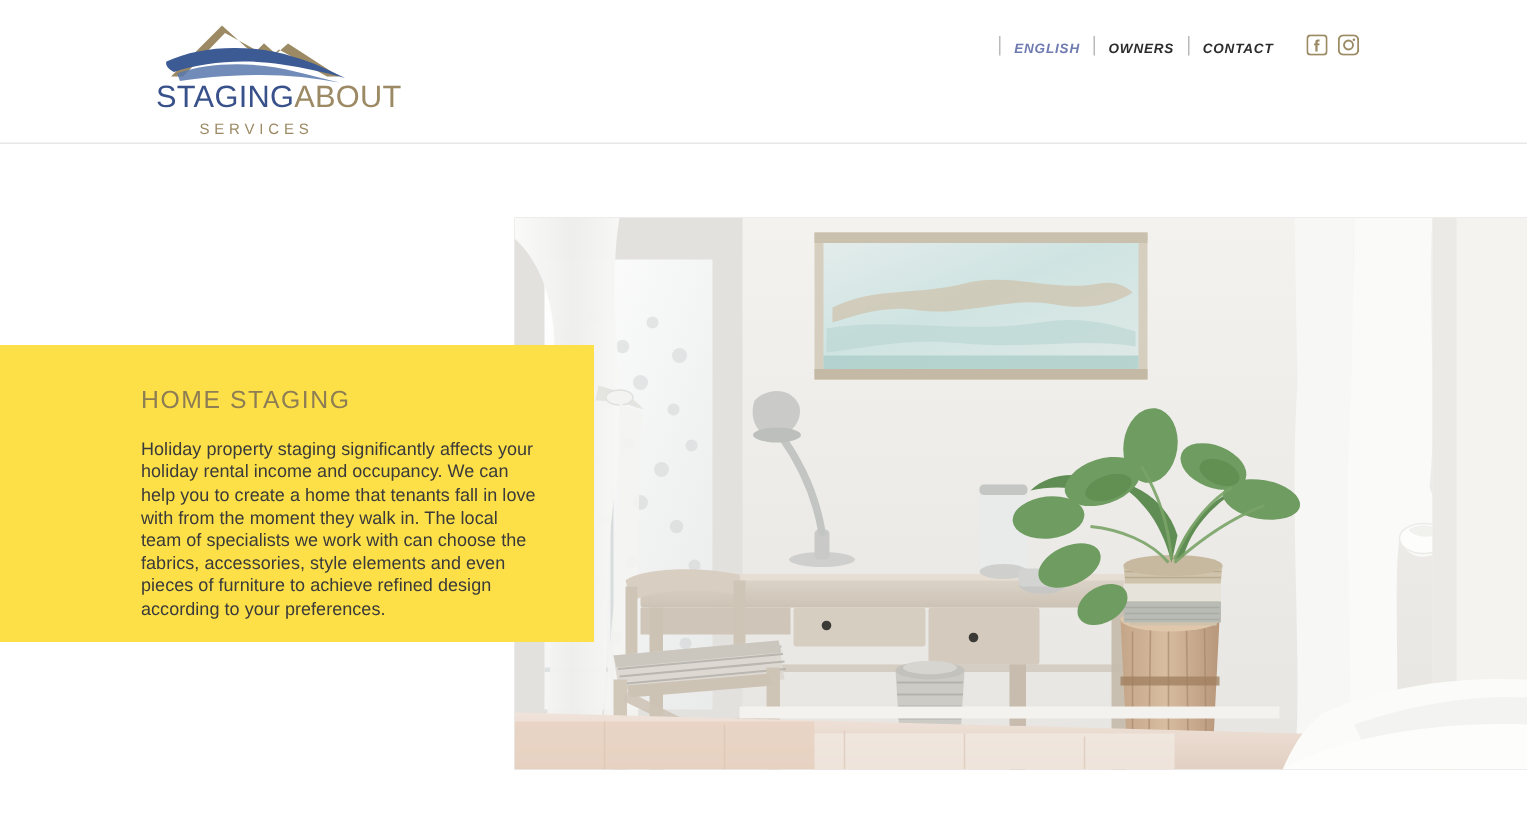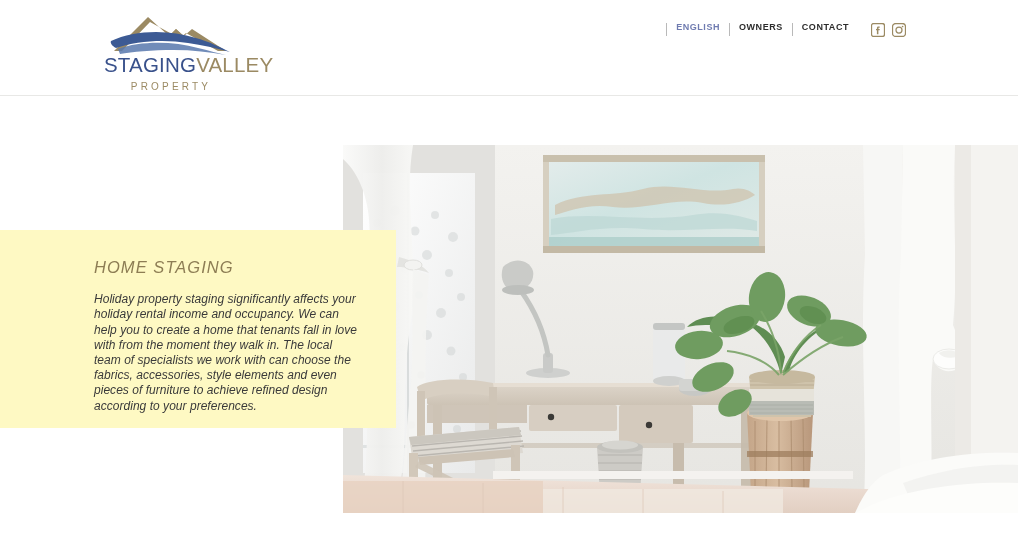--- a/index.html
+++ b/index.html
@@ -74,22 +74,23 @@
   .utilbar {
     position: absolute;
     top: 22px;
     right: 112px;
     display: flex;
     align-items: center;
     height: 16px;
   }
   .lang-list {
     display: flex;
-    align-items: flex-start;
+    align-items: flex-end;
     height: 14px;
+    font-style: italic;
   }
   .lang-sep {
     width: 1px;
     height: 13px;
     background: #b9b9b9;
     margin: 0 9px;
     flex: 0 0 auto;
   }
   .lang-sep.first { margin-left: 0; }
   .lang-link {
@@ -146,22 +147,21 @@
     background: #d7d7d5;
   }
   .hero-photo svg { display: block; width: 100%; height: 100%; }
 
   .text-card {
     position: absolute;
     left: 0px;
     top: 230px;
     width: 396px;
     height: 198px;
-    background: #fef9c3;
-    font-style: italic;
+    background: #fde047;
   }
   .card-inner {
     position: absolute;
     left: 94px;
     top: 28px;
     width: 268px;
   }
   .section-title {
     margin: 0 0 16px 0;
     font-size: 16.5px;
@@ -199,23 +199,23 @@
         <svg viewBox="0 0 130 48" xmlns="http://www.w3.org/2000/svg">
 
           <path d="M8 43 L42 9 L63 28 L70 21 L78 28 L86 21 L120 43 L112 43 L80 25 L72 32 L64 25 L44 14 L16 43 Z" fill="#9b8a63"></path>
           <path d="M63 28 L70 21 L74 25 L68 25 Z" fill="#9b8a63"></path>
 
           <path d="M5 33 C28 22, 62 21, 90 30 C104 34, 114 39, 124 44 C110 40, 96 37, 82 35 C58 31, 30 33, 10 40 C6 38, 4 35, 5 33 Z" fill="#3c5a94"></path>
           <path d="M12 41 C34 33, 66 33, 92 40 C104 43, 112 45, 120 47 C104 44, 86 42, 68 42 C46 42, 26 44, 14 46 Z" fill="#5878ad" opacity="0.85"></path>
         </svg>
       </span>
       <span class="logo-wordmark">
-        <span class="wm-valley">STAGING</span><span class="wm-homes">VALLEY</span>
+        <span class="wm-valley">STAGING</span><span class="wm-homes">ABOUT</span>
       </span>
-      <span class="logo-sub">PROPERTY</span>
+      <span class="logo-sub">SERVICES</span>
     </a>
 
     <div class="utilbar">
       <div class="lang-list">
         <span class="lang-sep first"></span>
         <a class="lang-link active" href="#">ENGLISH</a>
         <span class="lang-sep"></span>
         <a class="lang-link" href="#">OWNERS</a>
         <span class="lang-sep"></span>
         <a class="lang-link" href="#">CONTACT</a>

